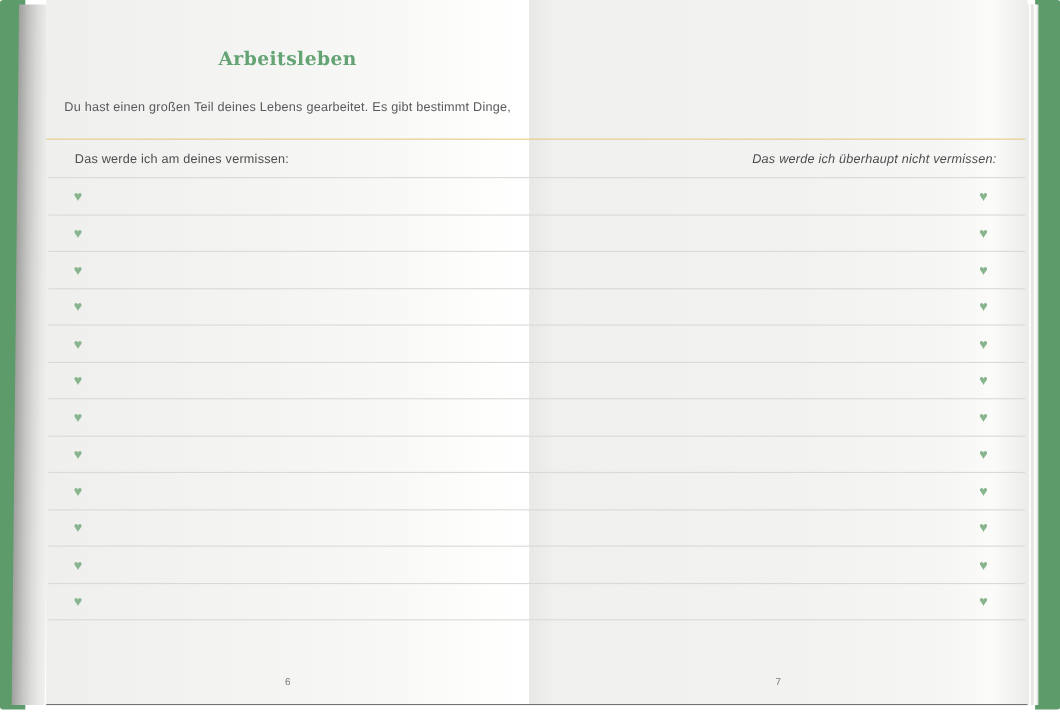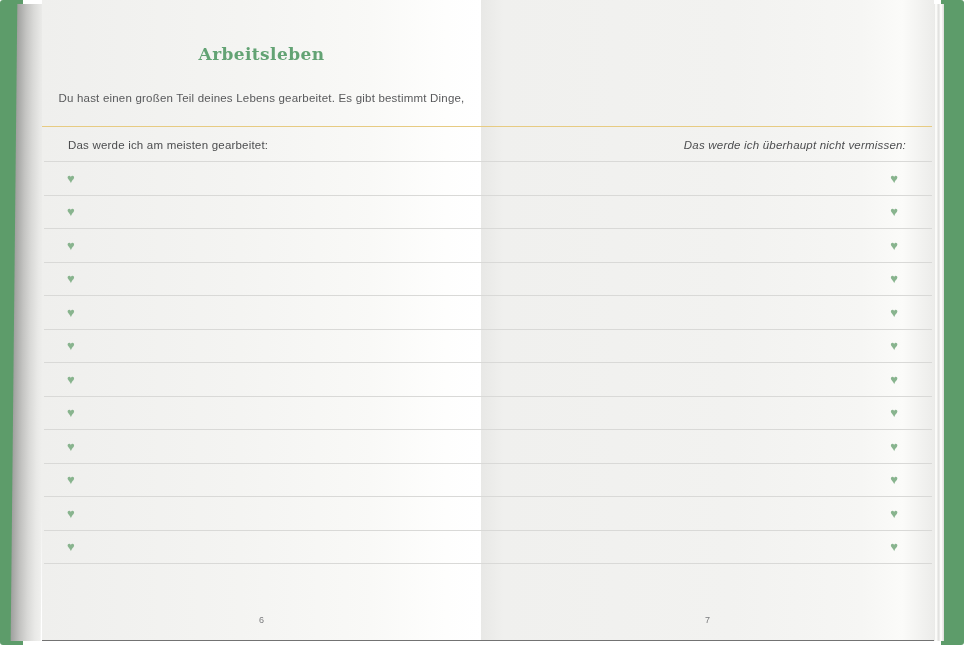--- a/index.html
+++ b/index.html
@@ -172,21 +172,21 @@
     <div class="page-bg page-left-bg"></div>
     <div class="page-bg page-right-bg"></div>
 
     <div class="content">
       <h1 class="title">Arbeitsleben</h1>
       <p class="subtitle line1">Du hast einen großen Teil deines Lebens gearbeitet. Es gibt bestimmt Dinge,</p>
 
       <div class="gold-divider"></div>
 
       <div class="col-headers">
-        <span class="col-header left">Das werde ich am meisten gearbeitet:</span>
+        <span class="col-header left">Das werde ich am deines vermissen:</span>
         <span class="col-header right">Das werde ich überhaupt nicht vermissen:</span>
       </div>
 
       <div class="rows" id="rows">
           <div class="row">
             <span class="heart">♥</span>
             <span class="heart">♥</span>
           </div>
           <div class="row">
             <span class="heart">♥</span>

